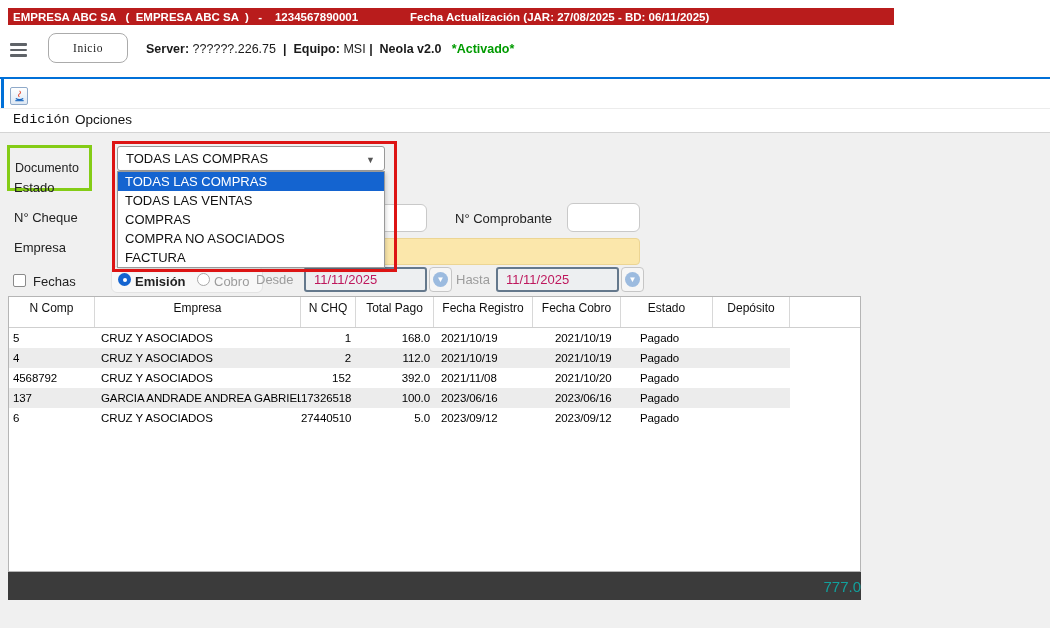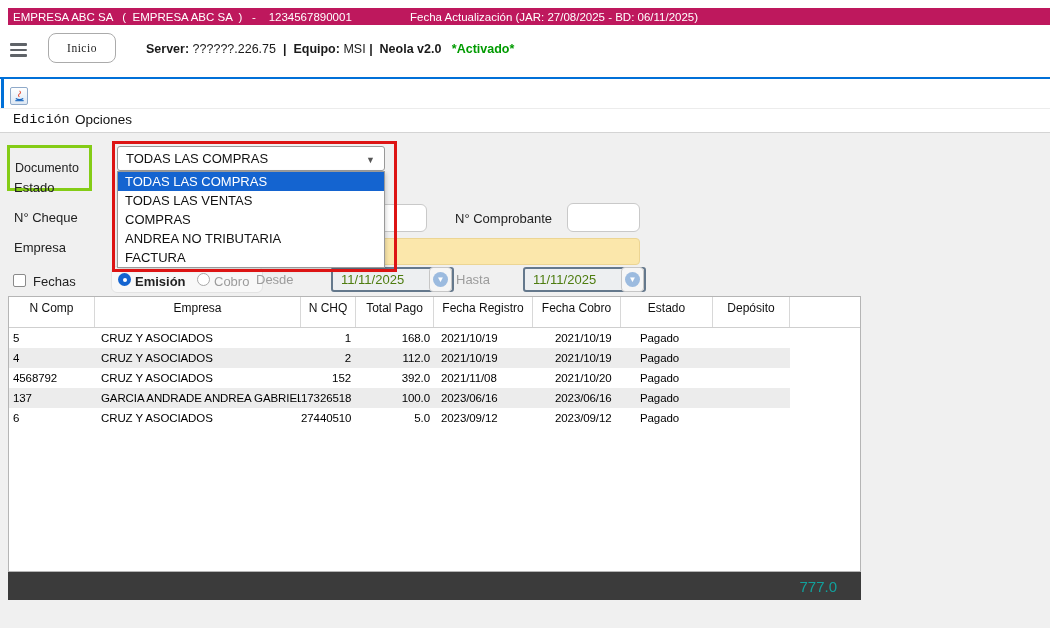--- a/index.html
+++ b/index.html
@@ -1,30 +1,30 @@
 <!DOCTYPE html>
 <html><head>
 <meta charset="utf-8">
 <style>
   * { box-sizing: border-box; margin: 0; padding: 0; }
   body { font-family: "Liberation Sans", sans-serif; background: #ffffff; }
   .stage { position: relative; width: 1050px; height: 628px; background: #ffffff; overflow: hidden; }
 
   
-  .titlebar { position: absolute; left: 8px; top: 8px; width: 1042px; height: 17px;
-    background: #be185d; color: #fff; font-size: 11.5px; font-weight: 400;
+  .titlebar { position: absolute; left: 8px; top: 8px; width: 886px; height: 17px;
+    background: #b91c1c; color: #fff; font-size: 11.5px; font-weight: 700;
     display: flex; align-items: center; }
   .titlebar .company { padding-left: 5px; white-space: pre; }
   .titlebar .update { position: absolute; left: 402px; white-space: pre; }
 
   
   .toolbar { position: absolute; left: 0; top: 25px; width: 1050px; height: 52px; background: #fff; }
   .hamburger { position: absolute; left: 10px; top: 18px; width: 17px; height: 14px; cursor: pointer; }
   .hamburger span { display: block; height: 2.5px; background: #5f6368; margin-bottom: 3px; border-radius: 1px; }
-  .home-btn { position: absolute; left: 48px; top: 8px; width: 68px; height: 30px;
+  .home-btn { position: absolute; left: 48px; top: 8px; width: 80px; height: 30px;
     background: #fff; border: 1px solid #ababab; border-radius: 8px;
     font-family: "Liberation Serif", serif; font-size: 11.5px; letter-spacing: .5px; color: #222;
     display: flex; align-items: center; justify-content: center; cursor: pointer; }
   .server-line { position: absolute; left: 146px; top: 17px; font-size: 12.5px; color: #1a1a1a; white-space: pre; }
   .server-line b { font-weight: 700; }
   .server-line .status { color: #009b00; font-weight: 700; }
 
   .blue-rule { position: absolute; left: 0; top: 77px; width: 1050px; height: 2px; background: #0070d8; }
   .blue-left-border { position: absolute; left: 1px; top: 79px; width: 3px; height: 546px; background: #0070d8; }
 
@@ -75,22 +75,22 @@
   .radio { position: absolute; width: 13px; height: 13px; border-radius: 50%; cursor: pointer; }
   .radio.on { left: 118px; top: 273px; background: #1464d0; }
   .radio.on::after { content: ""; position: absolute; left: 4.5px; top: 4.5px; width: 4px; height: 4px;
     border-radius: 50%; background: #fff; }
   .radio.off { left: 197px; top: 273px; background: #fff; border: 1px solid #a8a8a8; }
   .lbl-dark { font-weight: 600; color: #222; }
   .lbl-gray { color: #9c9c9c; }
 
   
   .date-field { position: absolute; width: 123px; height: 25px; background: #edeff1;
-    border: 2px solid #64788c; border-radius: 3px; font-size: 13px; color: #4d7c0f;
-    display: flex; align-items: center; padding-left: 8px; margin-left: 27px; }
+    border: 2px solid #64788c; border-radius: 3px; font-size: 13px; color: #be185d;
+    display: flex; align-items: center; padding-left: 8px; }
   .date-btn { position: absolute; width: 23px; height: 25px; background: #f6f6f6;
     border: 1px solid #c6c6c6; border-radius: 4px; cursor: pointer;
     display: flex; align-items: center; justify-content: center; }
   .date-btn .circ { width: 15px; height: 15px; border-radius: 50%; background: #9cbbdf;
     color: #fff; font-size: 8px; line-height: 15px; text-align: center; }
 
   
   .table-wrap { position: absolute; left: 8px; top: 296px; width: 853px; height: 276px;
     background: #fff; border: 1px solid #b5b5b5; overflow: hidden; }
   .thead, .tr { display: grid; grid-template-columns: 86px 206px 55px 78px 99px 88px 92px 77px 1fr; }
@@ -106,21 +106,21 @@
   .td.c1 { padding-left: 6px; }
   .td.c2 { text-align: right; padding-right: 5px; }
   .td.c3 { text-align: right; padding-right: 4px; }
   .td.c4 { padding-left: 7px; }
   .td.c5 { padding-left: 22px; }
   .td.c6 { padding-left: 19px; }
 
   
   .summary-bar { position: absolute; left: 8px; top: 572px; width: 853px; height: 28px;
     background: #3b3b3b; display: flex; align-items: center; justify-content: flex-end; }
-  .summary-bar .total { color: #12a09c; font-size: 15px; padding-right: 24px; }
+  .summary-bar .total { color: #12a09c; font-size: 15px; padding-right: 0; }
 </style>
 </head>
 <body>
 
 <div class="stage">
 
   <div class="titlebar">
     <span class="company">EMPRESA ABC SA   (  EMPRESA ABC SA  )   -    1234567890001</span>
     <span class="update">Fecha Actualización (JAR: 27/08/2025 - BD: 06/11/2025)</span>
   </div>
@@ -170,21 +170,21 @@
   <div class="txt-input empresa-input"></div>
 
   <div class="combo">
     <span class="val">TODAS LAS COMPRAS</span>
     <span class="arrow">▼</span>
   </div>
   <div class="dd-list">
       <div class="dd-item selected">TODAS LAS COMPRAS</div>
       <div class="dd-item">TODAS LAS VENTAS</div>
       <div class="dd-item">COMPRAS</div>
-      <div class="dd-item">ANDREA NO TRIBUTARIA</div>
+      <div class="dd-item">COMPRA NO ASOCIADOS</div>
       <div class="dd-item">FACTURA</div>
     </div>
   <div class="dd-red-box"></div>
 
   <div class="radio-panel"></div>
   <span class="radio on"></span>
   <span class="flabel lbl-dark" style="left:135px; top:274px;">Emisión</span>
   <span class="radio off"></span>
   <span class="flabel lbl-gray" style="left:214px; top:274px;">Cobro</span>
 

